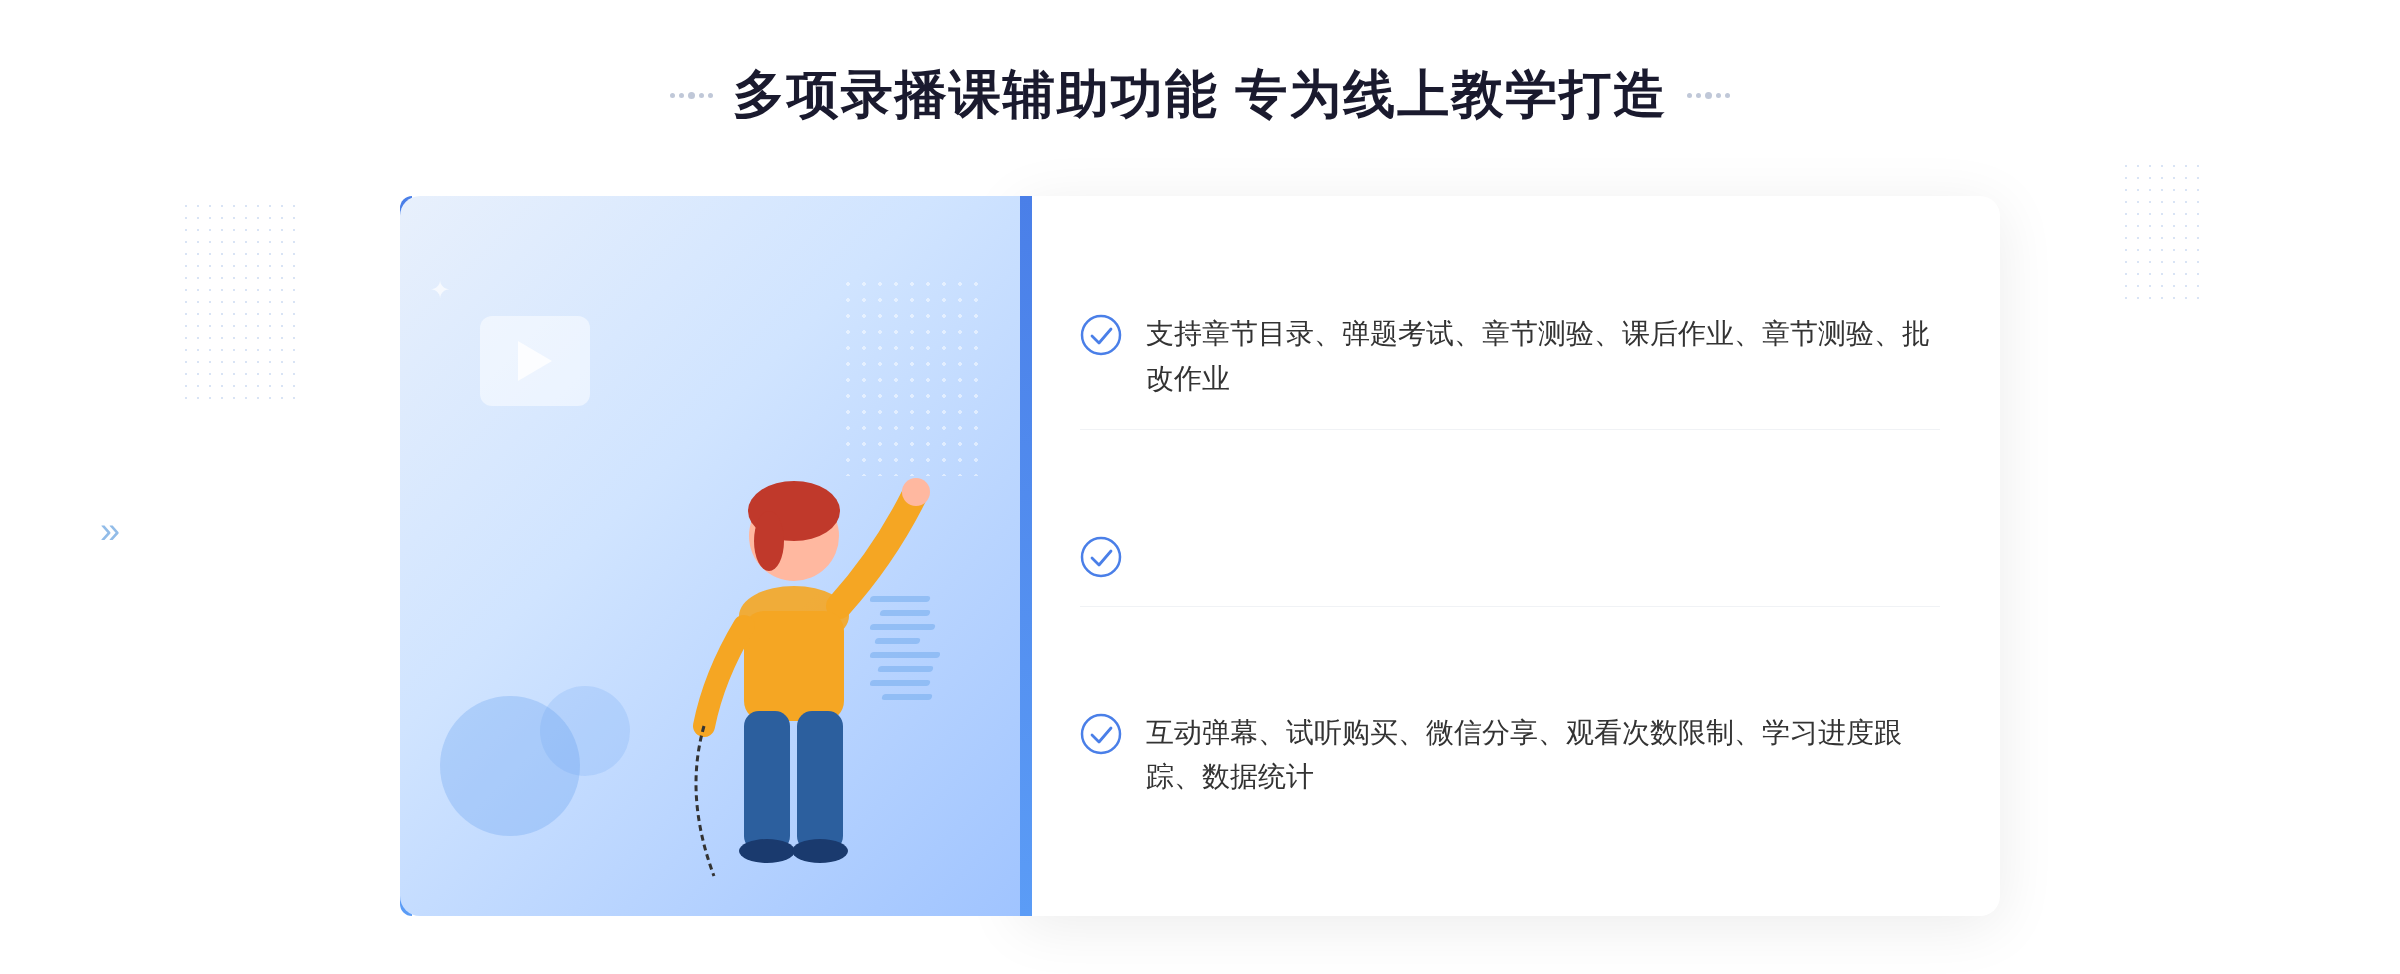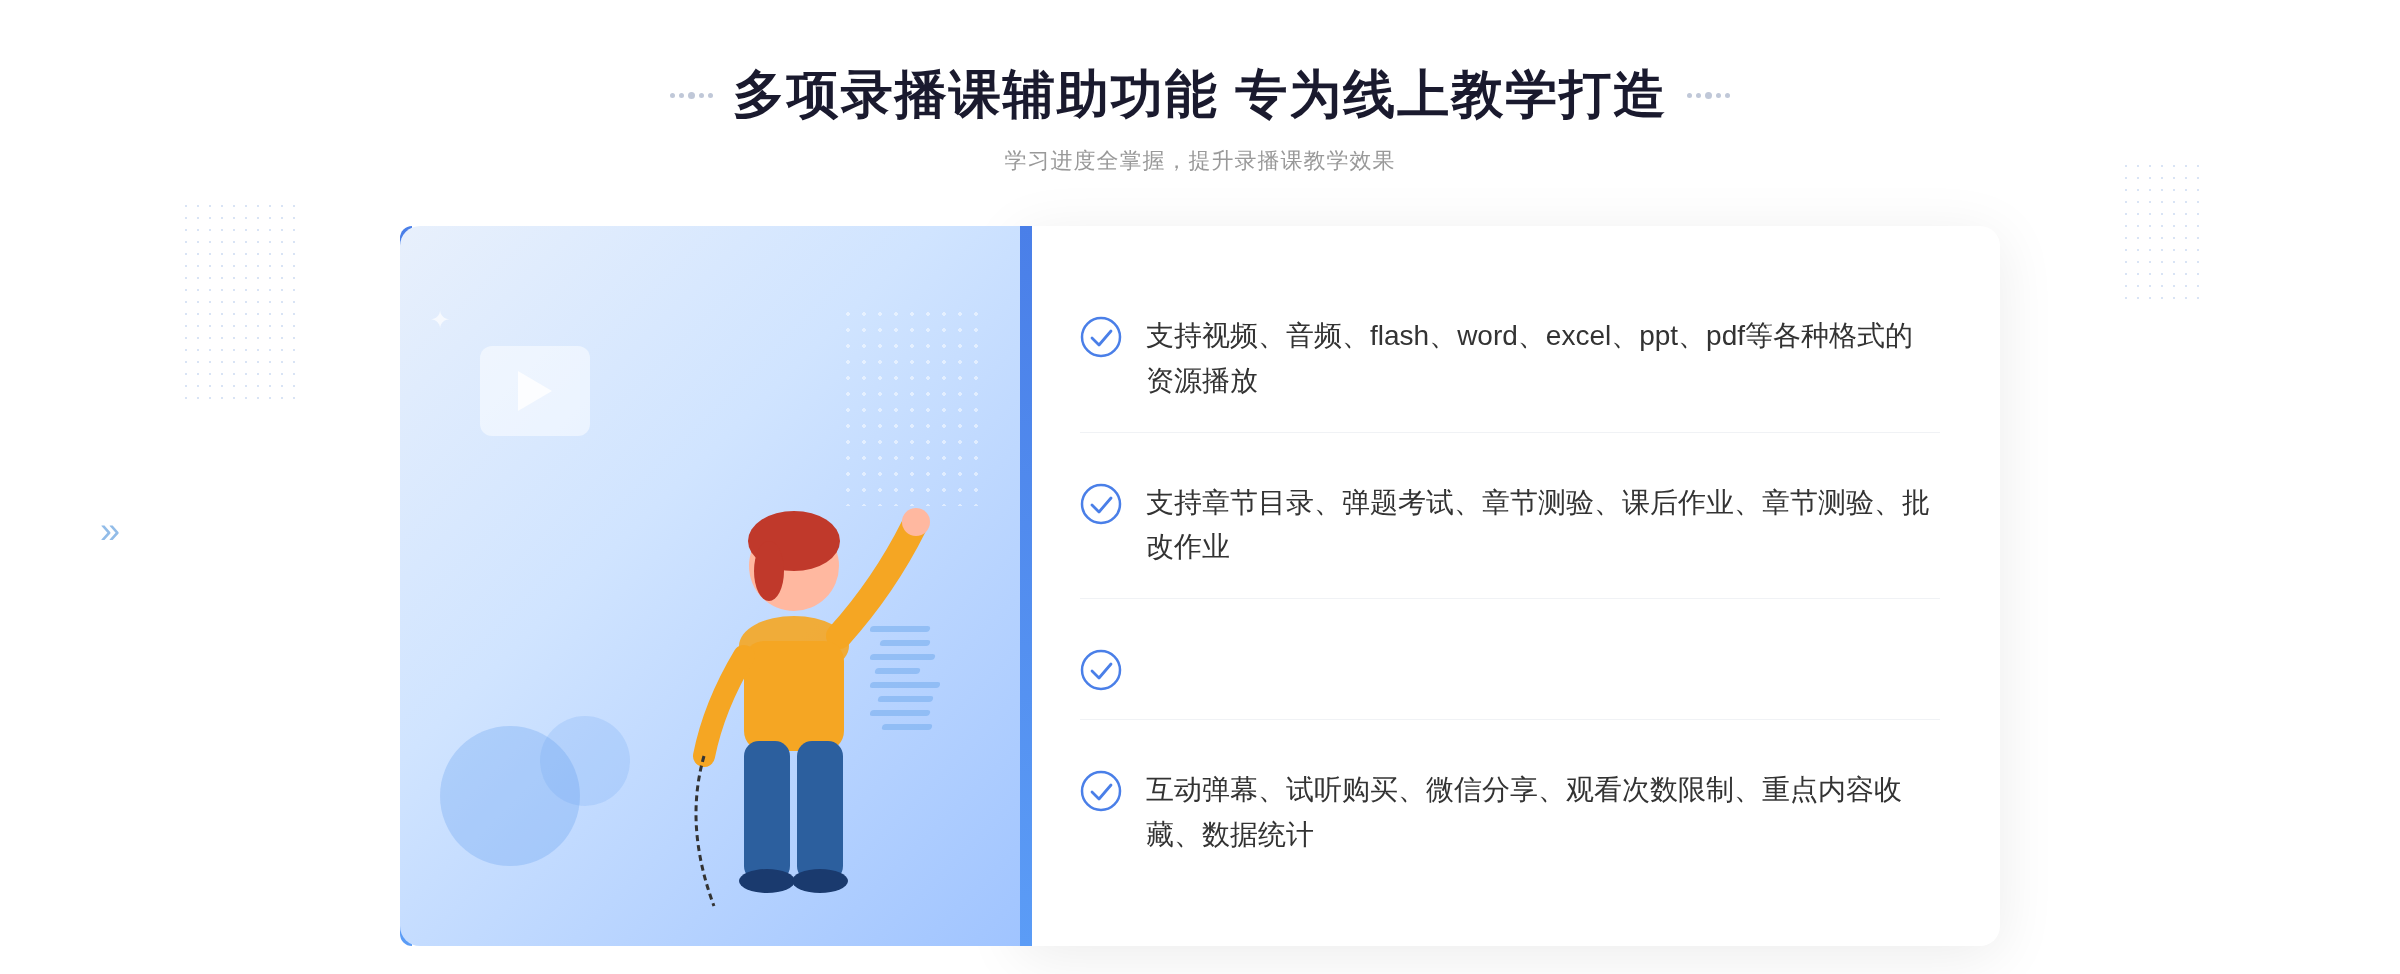--- a/index.html
+++ b/index.html
@@ -332,21 +332,20 @@
       </div>
       <h1 class="main-title">多项录播课辅助功能 专为线上教学打造</h1>
       <div class="title-dots">
         <div class="title-dot"></div>
         <div class="title-dot"></div>
         <div class="title-dot-lg"></div>
         <div class="title-dot"></div>
         <div class="title-dot"></div>
       </div>
     </div>
-    <p class="sub-title">学习进度全掌握，提升录播课教学效果</p>
   </div>
 
   <div class="content-section">
 
     <div class="blue-bar"></div>
 
     <div class="illustration-card">
 
       <div class="illus-dots"></div>
 
@@ -399,27 +398,20 @@
           <ellipse cx="166" cy="455" rx="28" ry="12" fill="#1a3a6e"></ellipse>
 
           <path d="M 50 330 Q 30 400 60 480" stroke="#333" stroke-width="3" fill="none" stroke-dasharray="6,4"></path>
         </svg>
       </div>
 
     </div>
 
     <div class="features-card">
 
-      <div class="feature-item">
-        <svg class="check-icon" viewBox="0 0 42 42" xmlns="http://www.w3.org/2000/svg">
-          <circle cx="21" cy="21" r="19" fill="none" stroke="#4a7fe8" stroke-width="2.5"></circle>
-          <polyline points="12,22 19,29 31,15" fill="none" stroke="#4a7fe8" stroke-width="2.8" stroke-linecap="round" stroke-linejoin="round"></polyline>
-        </svg>
-        <span class="feature-text">支持视频、音频、flash、word、excel、ppt、pdf等各种格式的资源播放</span>
-      </div>
 
       <div class="feature-item">
         <svg class="check-icon" viewBox="0 0 42 42" xmlns="http://www.w3.org/2000/svg">
           <circle cx="21" cy="21" r="19" fill="none" stroke="#4a7fe8" stroke-width="2.5"></circle>
           <polyline points="12,22 19,29 31,15" fill="none" stroke="#4a7fe8" stroke-width="2.8" stroke-linecap="round" stroke-linejoin="round"></polyline>
         </svg>
         <span class="feature-text">支持章节目录、弹题考试、章节测验、课后作业、章节测验、批改作业</span>
       </div>
 
       <div class="feature-item">
@@ -427,20 +419,20 @@
           <circle cx="21" cy="21" r="19" fill="none" stroke="#4a7fe8" stroke-width="2.5"></circle>
           <polyline points="12,22 19,29 31,15" fill="none" stroke="#4a7fe8" stroke-width="2.8" stroke-linecap="round" stroke-linejoin="round"></polyline>
         </svg>
       </div>
 
       <div class="feature-item">
         <svg class="check-icon" viewBox="0 0 42 42" xmlns="http://www.w3.org/2000/svg">
           <circle cx="21" cy="21" r="19" fill="none" stroke="#4a7fe8" stroke-width="2.5"></circle>
           <polyline points="12,22 19,29 31,15" fill="none" stroke="#4a7fe8" stroke-width="2.8" stroke-linecap="round" stroke-linejoin="round"></polyline>
         </svg>
-        <span class="feature-text">互动弹幕、试听购买、微信分享、观看次数限制、重点内容收藏、数据统计</span>
+        <span class="feature-text">互动弹幕、试听购买、微信分享、观看次数限制、学习进度跟踪、数据统计</span>
       </div>
 
     </div>
 
   </div>
 
 </div>
 
 </body></html>

